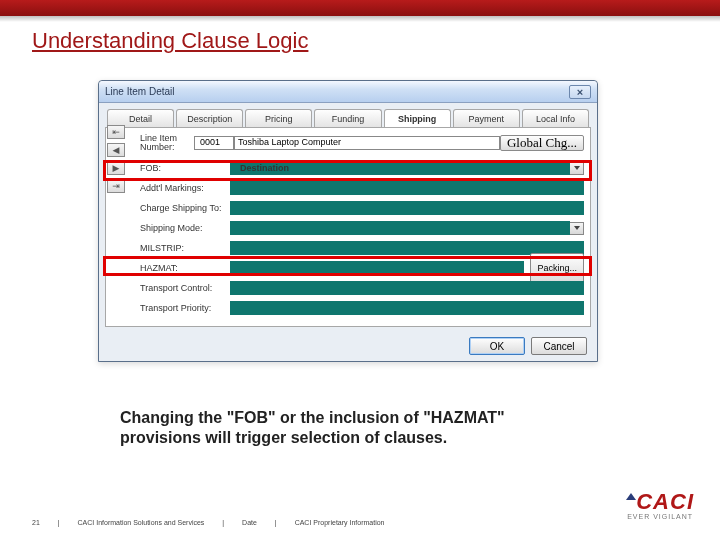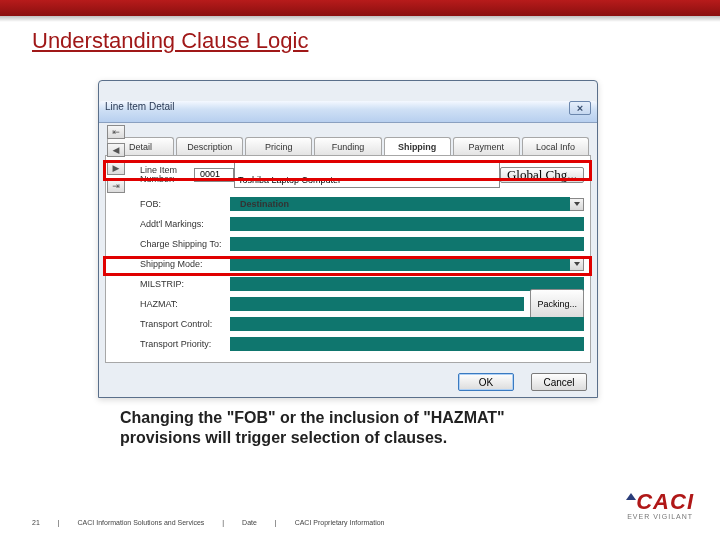--- a/index.html
+++ b/index.html
@@ -45,53 +45,52 @@
     position: absolute; left: 98px; top: 80px; width: 500px;
     border: 1px solid #5a6f8a; background: #e9eef4;
     border-radius: 4px 4px 0 0;
     box-shadow: 0 2px 6px rgba(0,0,0,0.15);
     filter: blur(0.3px);
   }
   .titlebar {
     height: 22px;
     background: linear-gradient(to bottom, #f4f8ff 0%, #cfe0f5 40%, #b7cfef 100%);
     border-bottom: 1px solid #8aa0c0;
-    display: flex; justify-content: space-between;
+    display: flex; align-items: center; justify-content: space-between;
     padding: 0 6px; font-size: 10px; color: #2a3a55;
     border-radius: 4px 4px 0 0;
-    margin-top: 20px;
   }
   .titlebar .winbtn {
     width: 22px; height: 14px; border: 1px solid #6c87ad; border-radius: 2px;
     background: linear-gradient(#e6effb,#c6d8f0);
     display:flex; align-items:center; justify-content:center;
     font-size:11px; color:#3a5070; font-weight:700;
   }
-  .dlgbody { padding: 6px; margin-top: 8px; }
+  .dlgbody { padding: 6px; }
   .tabs {
     display: flex; gap: 2px; margin: 0 2px;
   }
   .tab {
     flex: 1; height: 18px; font-size: 9px; color: #333;
     background: linear-gradient(#fefefe,#e4e4e4);
     border: 1px solid #a7a7a7; border-bottom: none;
     border-radius: 3px 3px 0 0;
     display:flex; align-items:center; justify-content:center;
   }
   .tab.active { background: #fff; font-weight:600; }
   .tabpanel {
     border: 1px solid #a7a7a7; background: #fff;
     padding: 6px 6px 8px 6px;
   }
   .toprow {
     display:flex; align-items:center; margin-bottom:4px;
   }
   .toprow .lbl { font-size:9px; color:#333; width:60px; }
   .num { width:40px; height:14px; border:1px solid #888; font-size:9px; padding:0 5px; background:#fff;}
-  .desc { flex:1; height:14px; border:1px solid #888; font-size:9px; padding:12px 3px; background:#fff;}
+  .desc { flex:1; height:14px; border:1px solid #888; font-size:9px; padding:0 3px; background:#fff;}
   .globbtn {
     height:16px; padding:0 6px; font-size:13px;
     background:linear-gradient(#fefefe,#dcdcdc); border:1px solid #8a8a8a; border-radius:2px;
     display:flex; align-items:center;font-family:Liberation Serif, serif;
   }
   .fieldgrid {
     margin-top: 6px;
   }
   .frow {
     display:flex; align-items:center; height:20px;
@@ -120,21 +119,21 @@
     background:linear-gradient(#f4f4f4,#d8d8d8);
     display:flex; align-items:center; justify-content:center;
   }
   .dd::after { content:""; border-left:3px solid transparent; border-right:3px solid transparent; border-top:4px solid #444; }
   .rbtn {
     margin-left:6px; height:30px; padding:0 6px; font-size:9px;
     background:linear-gradient(#fefefe,#dcdcdc); border:1px solid #8a8a8a; border-radius:2px;
     display:flex; align-items:center; min-width:50px; justify-content:center;
   }
   .actions {
-    display:flex; justify-content:flex-end; gap:17px; margin-top:10px; padding-right:4px;
+    display:flex; justify-content:flex-end; gap:6px; margin-top:10px; padding-right:4px;
   }
   .actbtn {
     height:18px; width:56px; font-size:10px;
     background:linear-gradient(#fefefe,#dcdcdc); border:1px solid #7a7a7a; border-radius:2px;
     display:flex; align-items:center; justify-content:center;
   }
   .actbtn.ok { border-color:#3a7ac0; box-shadow: inset 0 0 0 1px #aed0f5; }
   .hl-red {
     position:absolute; border:3px solid #e00000; pointer-events:none;
   }

